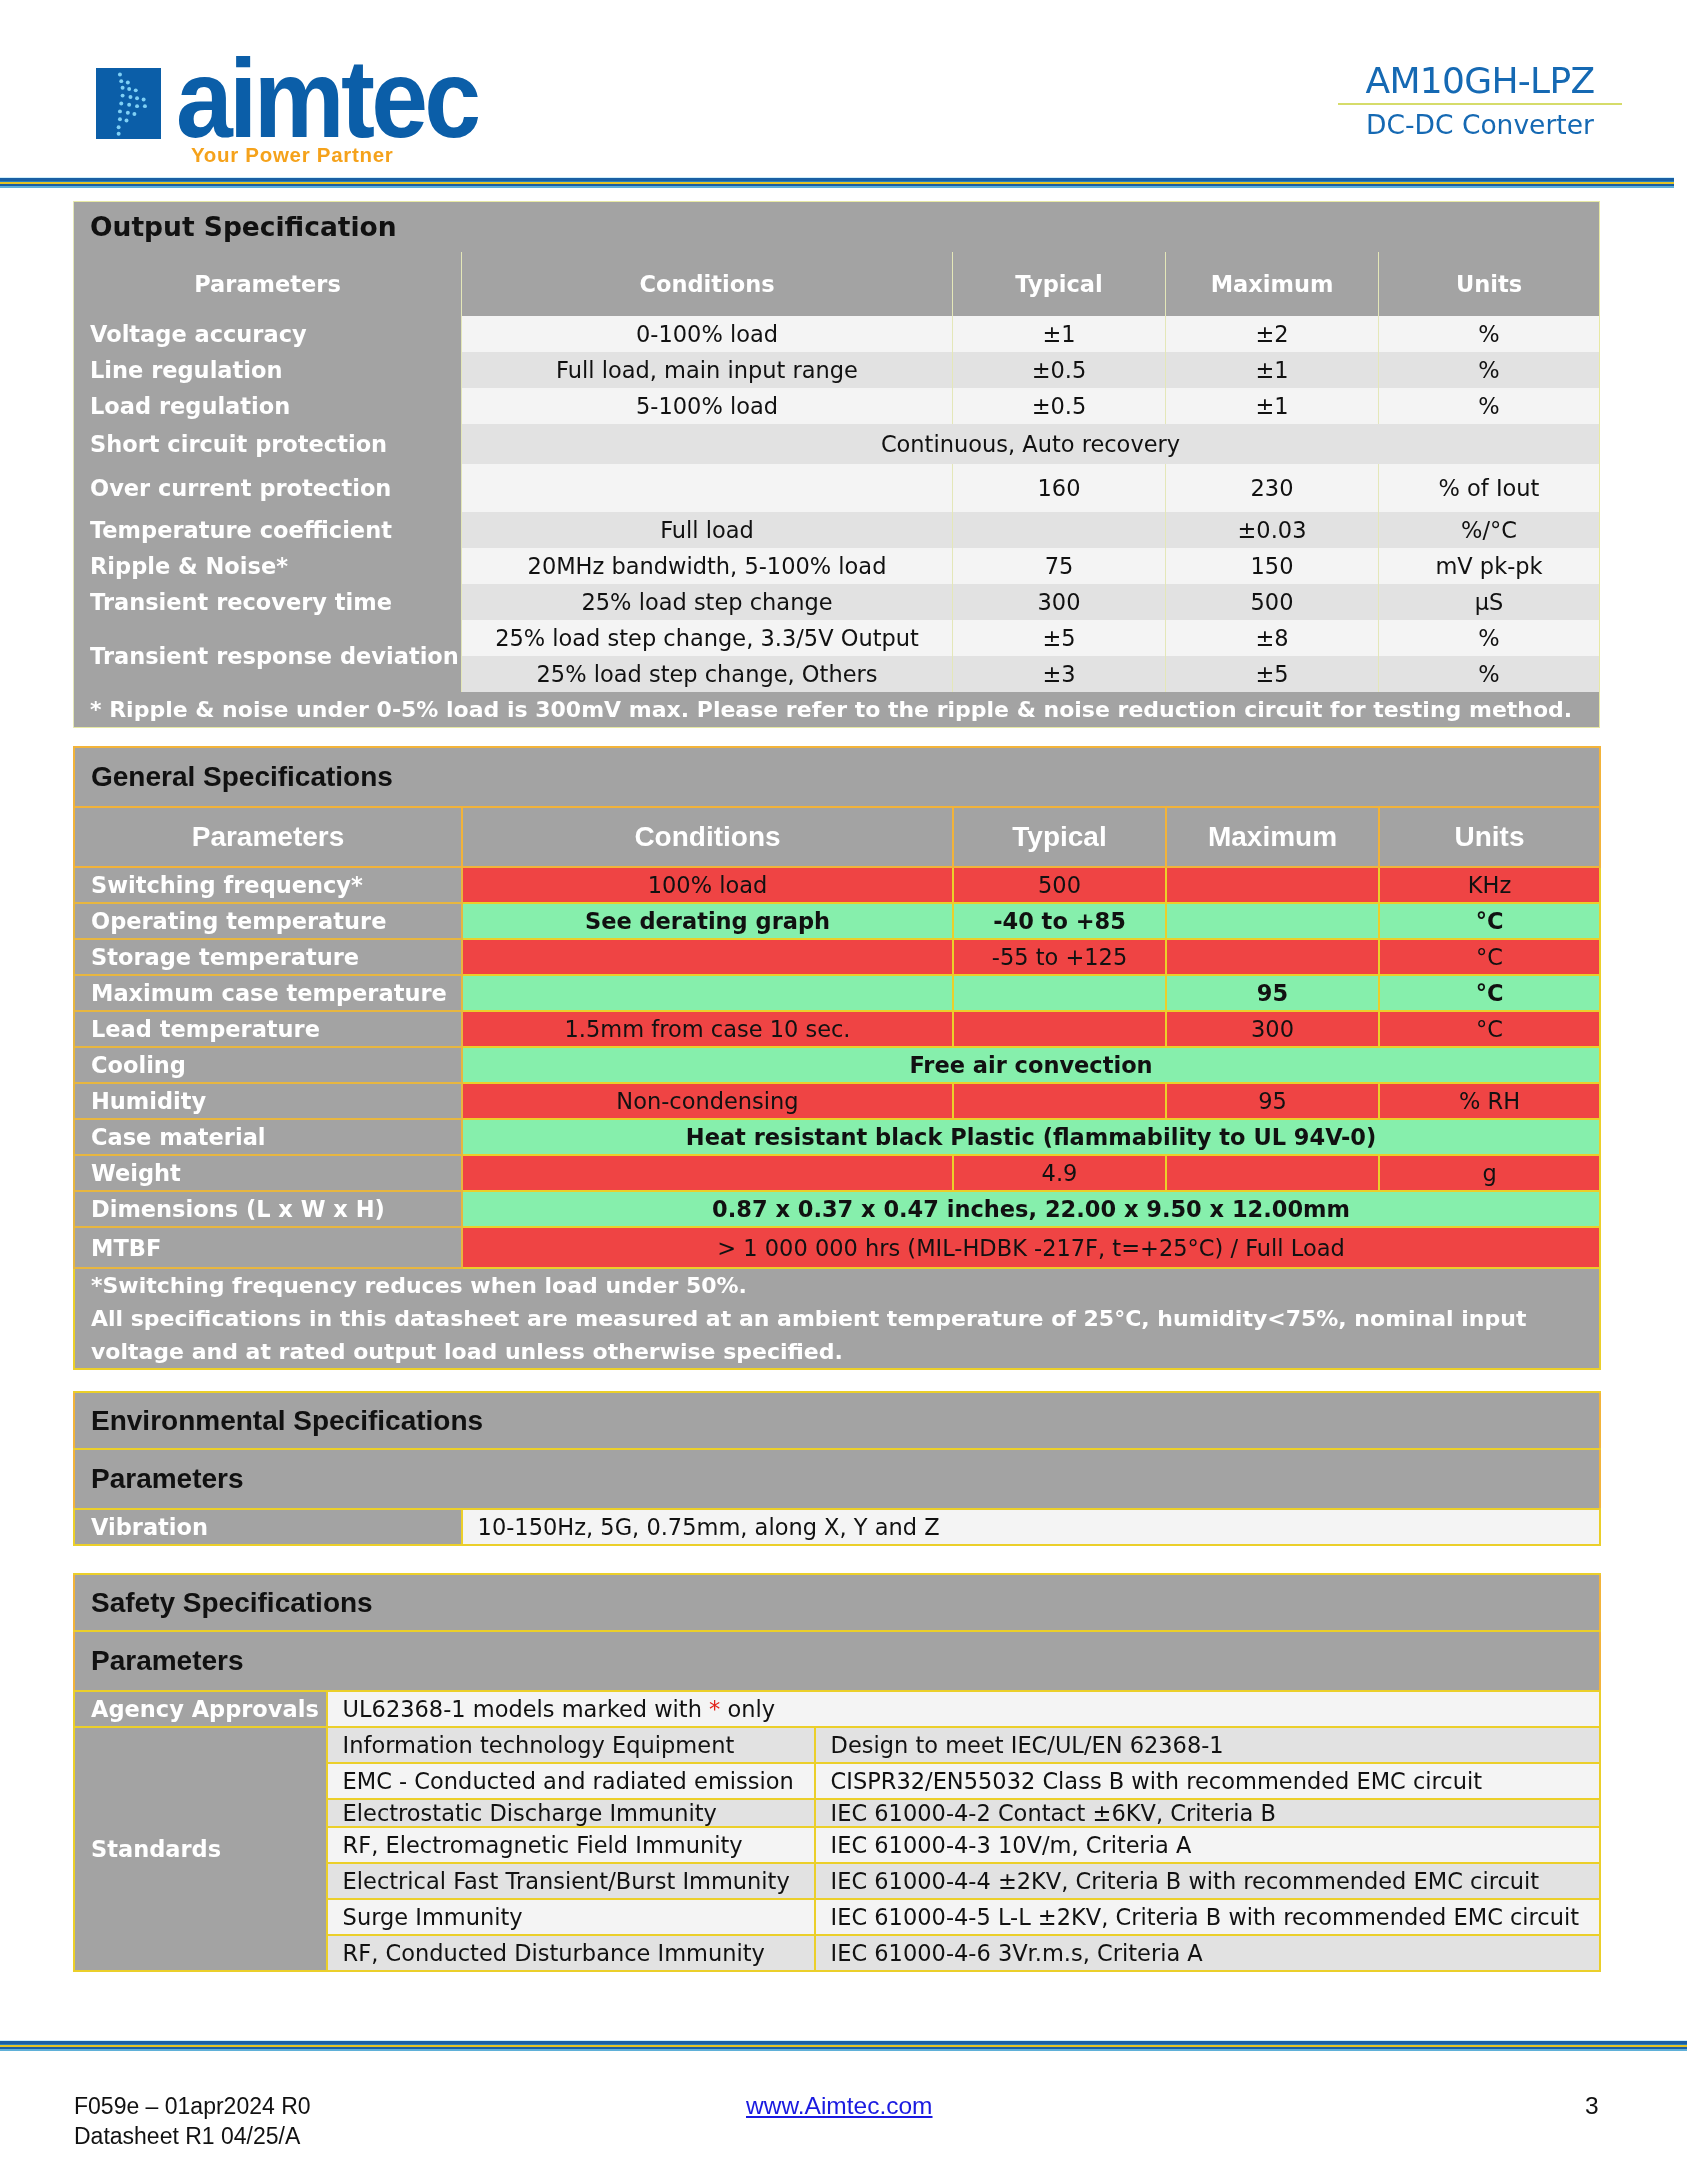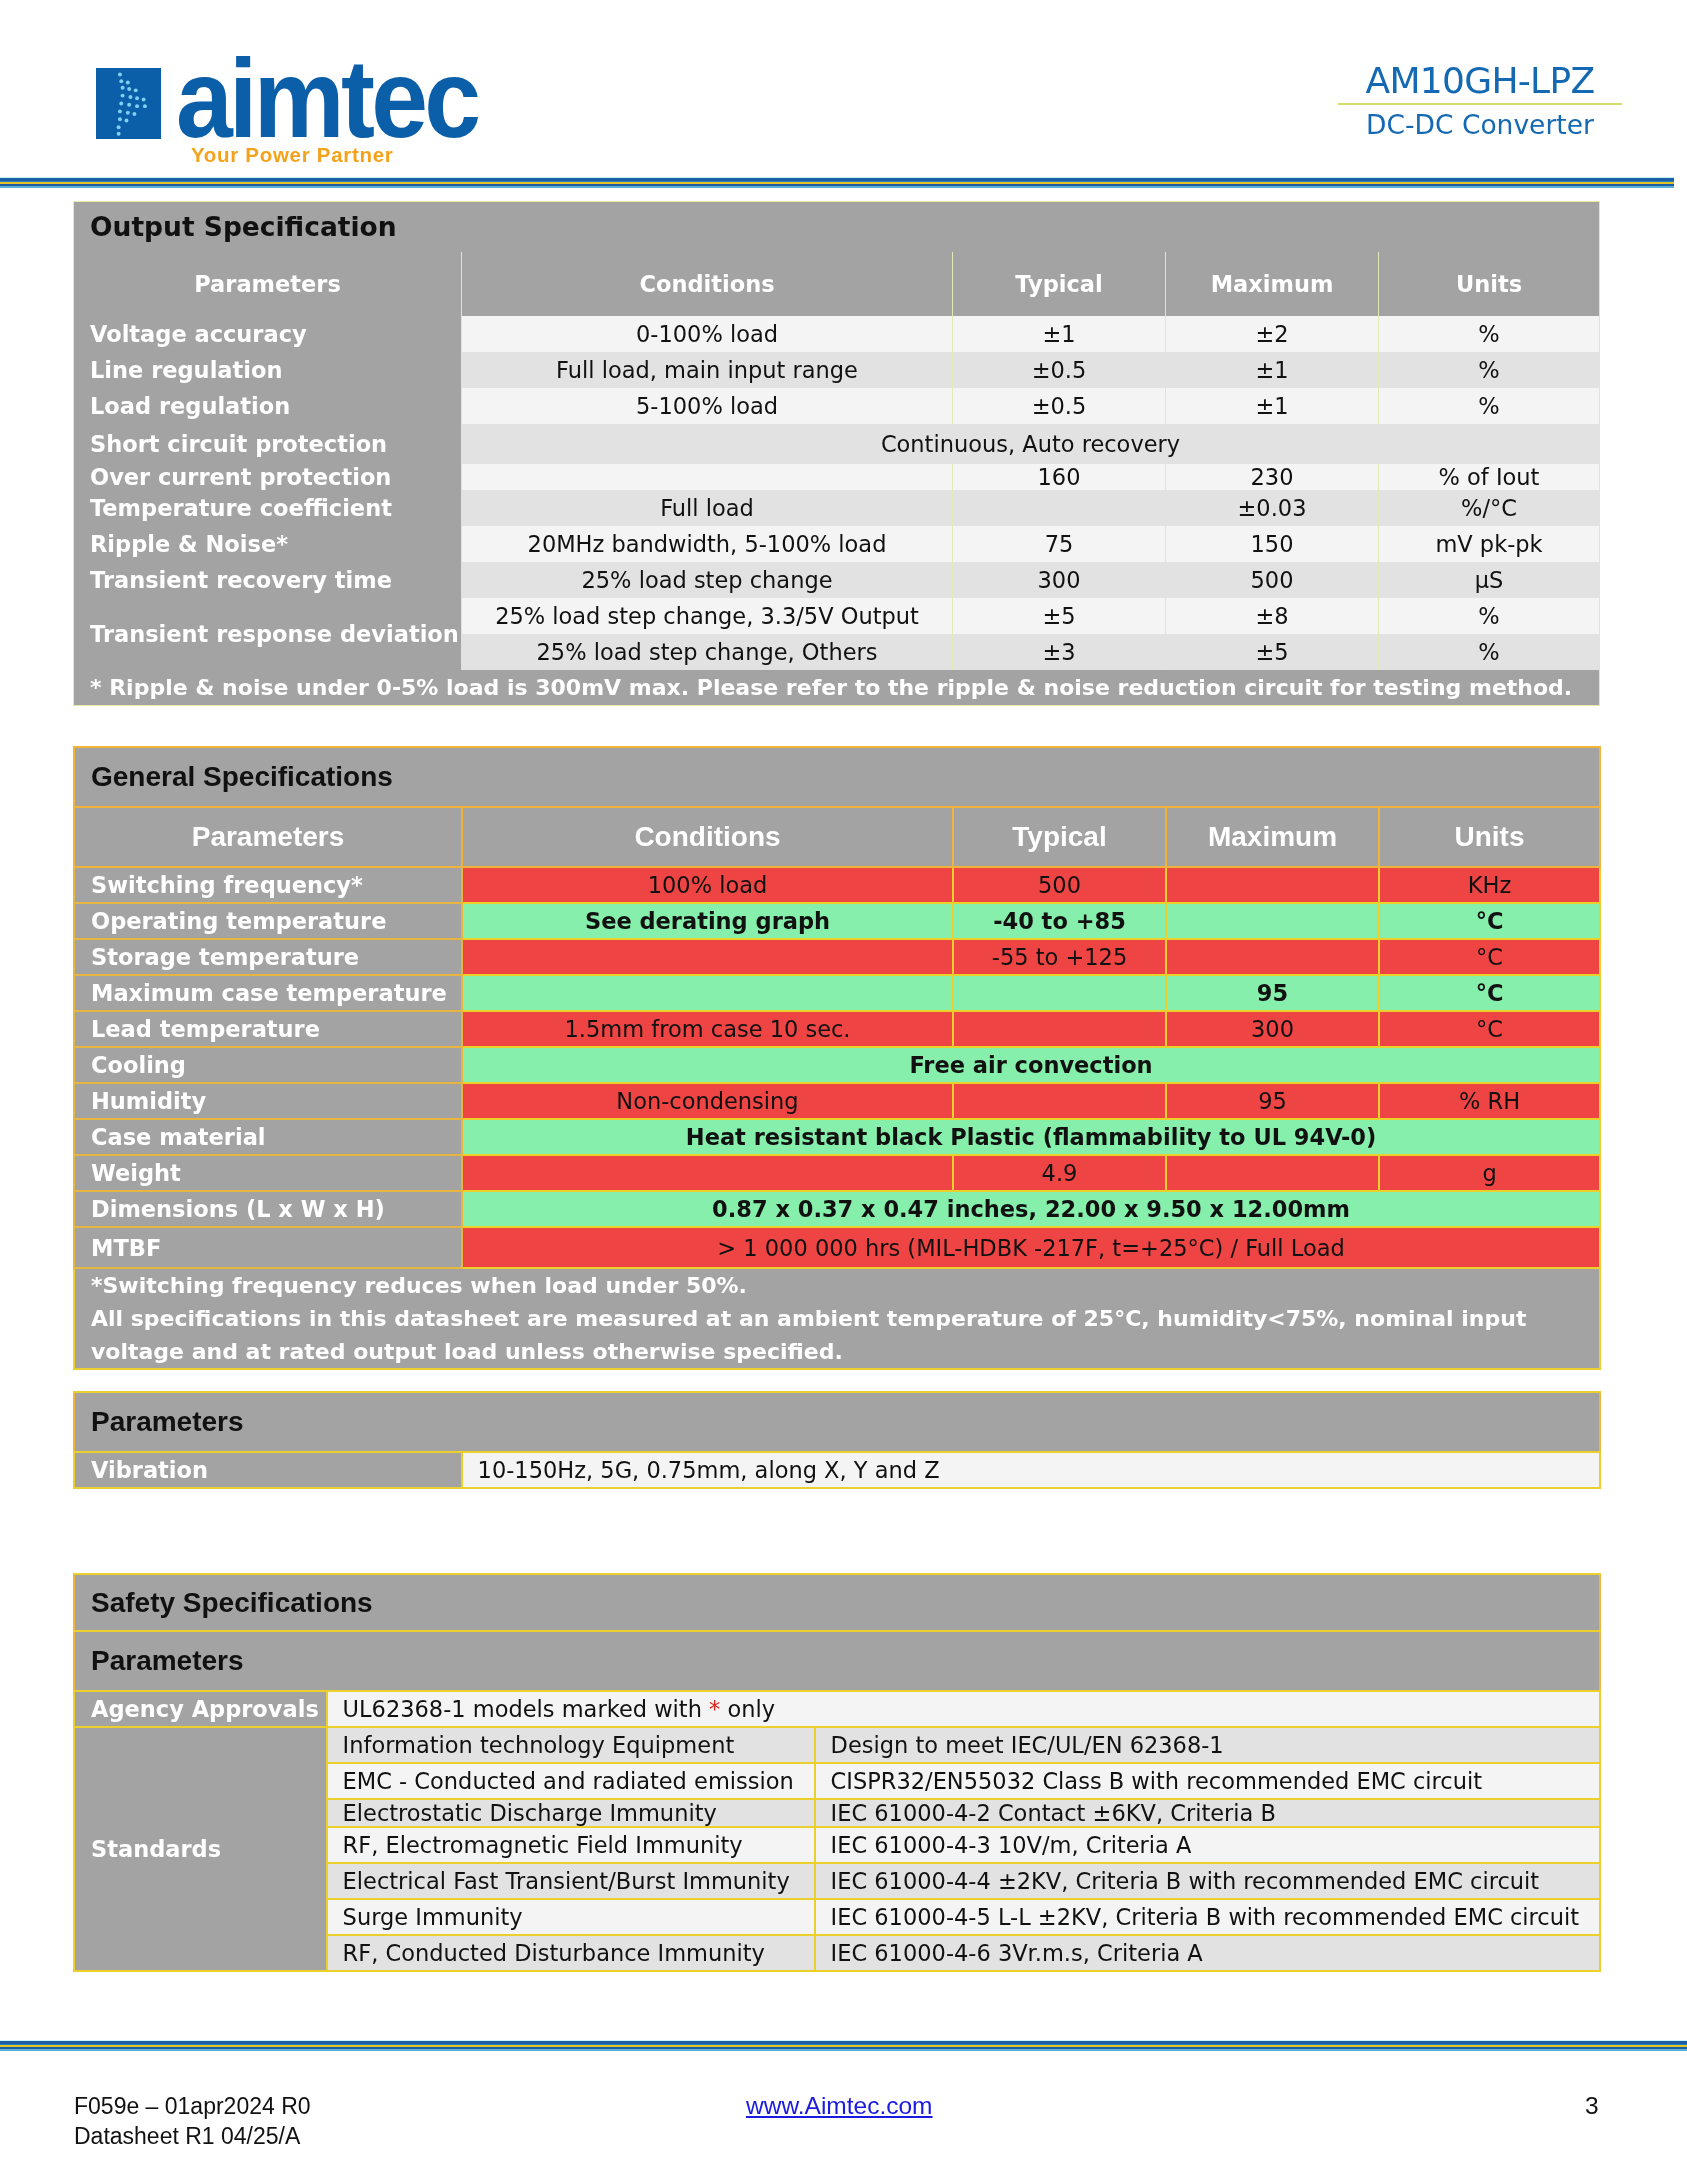--- a/index.html
+++ b/index.html
@@ -134,21 +134,21 @@
     <td class="param">Load regulation</td>
     <td class="cell lite">5-100% load</td>
     <td class="cell lite">±0.5</td>
     <td class="cell lite">±1</td>
     <td class="cell lite">%</td>
   </tr>
   <tr style="height:40px">
     <td class="param">Short circuit protection</td>
     <td colspan="4" class="cell dark">Continuous, Auto recovery</td>
   </tr>
-  <tr style="height:26px">
+  <tr style="height:48px">
     <td class="param">Over current protection</td>
     <td class="cell lite"></td>
     <td class="cell lite">160</td>
     <td class="cell lite">230</td>
     <td class="cell lite">% of Iout</td>
   </tr>
   <tr style="height:36px">
     <td class="param">Temperature coefficient</td>
     <td class="cell dark">Full load</td>
     <td class="cell dark"></td>
@@ -280,20 +280,23 @@
   </tr>
 </tbody>
   </table>
 
 <table class="tbl env" style="top:1391px;">
   <colgroup>
       <col style="width:388px">
       <col style="width:1138px">
     </colgroup>
   <tbody>
+      <tr style="height:57px">
+        <td colspan="2" class="hdr-title">Environmental Specifications</td>
+      </tr>
   <tr style="height:60px">
         <td colspan="2" class="hdr-title">Parameters</td>
       </tr>
   <tr style="height:36px">
     <td class="param">Vibration</td>
     <td class="lite left">10-150Hz, 5G, 0.75mm, along X, Y and Z</td>
   </tr>
 </tbody>
   </table>
 

